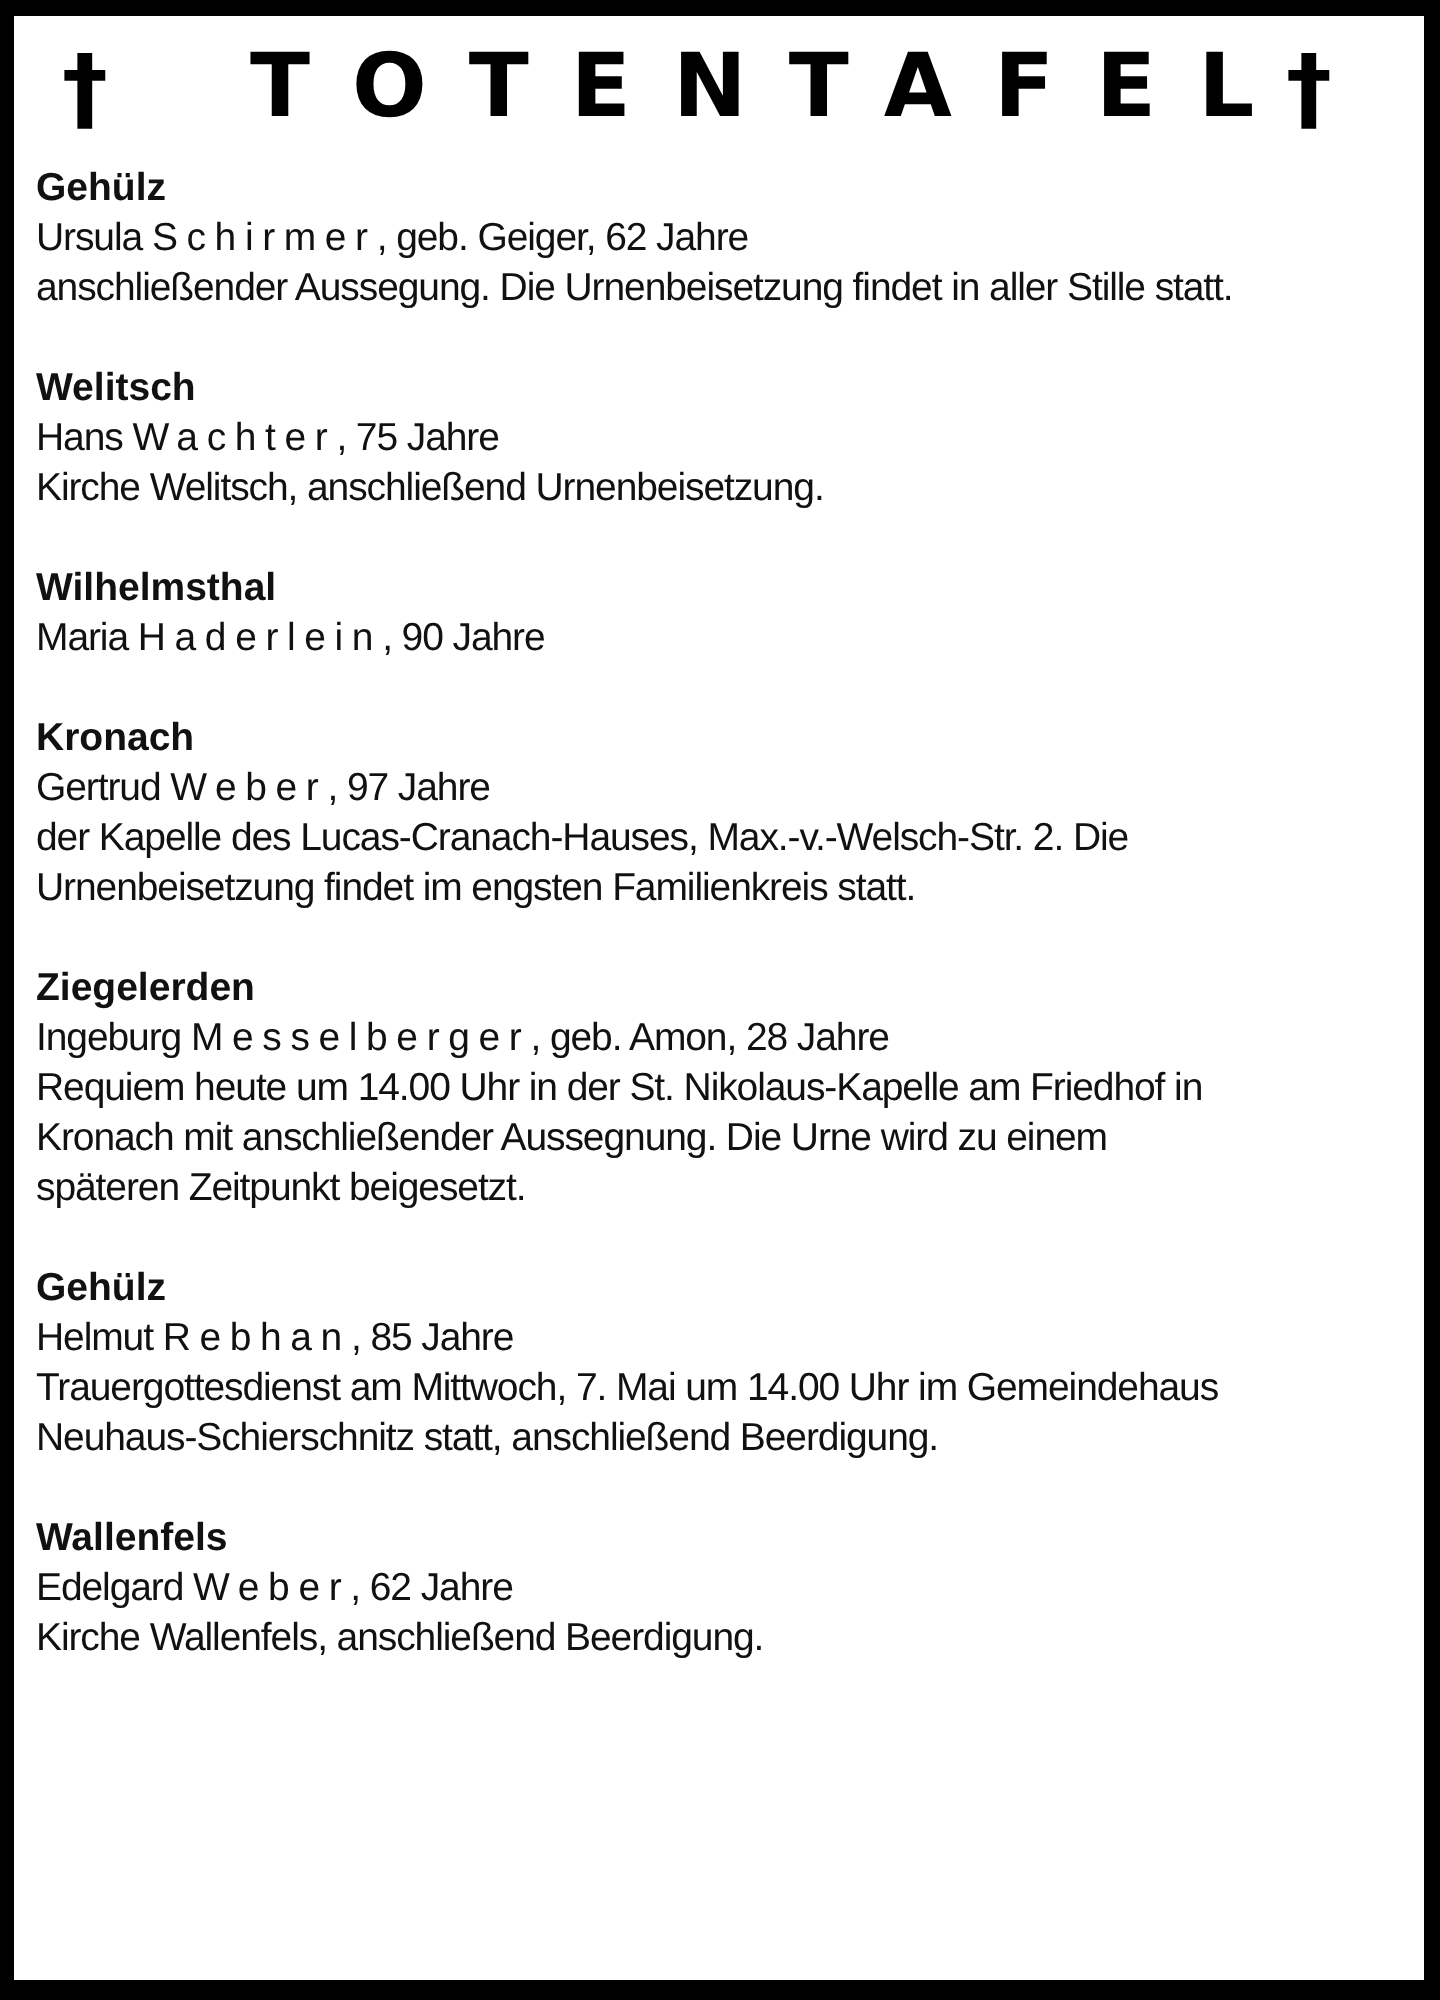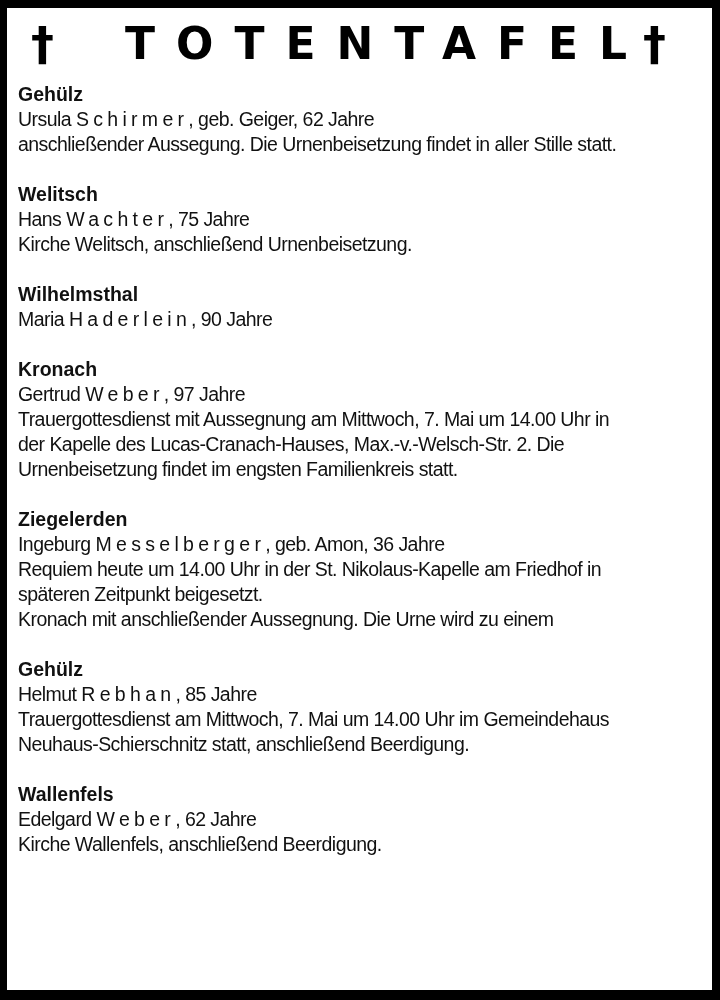--- a/index.html
+++ b/index.html
@@ -54,31 +54,30 @@
     </div>
 
     <div class="entry">
       <div class="place">Wilhelmsthal</div>
       <div class="line"><span>Maria</span> <span class="surname">Haderlein</span><span>, 90 Jahre</span></div>
     </div>
 
     <div class="entry">
       <div class="place">Kronach</div>
       <div class="line"><span>Gertrud</span> <span class="surname">Weber</span><span>, 97 Jahre</span></div>
-      <div class="line">Trauergottesdienst mit Aussegnung am Mittwoch, 7. Mai um 14.00 Uhr in</div>
       <div class="line">der Kapelle des Lucas-Cranach-Hauses, Max.-v.-Welsch-Str. 2. Die</div>
       <div class="line">Urnenbeisetzung findet im engsten Familienkreis statt.</div>
     </div>
 
     <div class="entry">
       <div class="place">Ziegelerden</div>
-      <div class="line"><span>Ingeburg</span> <span class="surname">Messelberger</span><span>, geb. Amon, 36 Jahre</span></div>
+      <div class="line"><span>Ingeburg</span> <span class="surname">Messelberger</span><span>, geb. Amon, 28 Jahre</span></div>
       <div class="line">Requiem heute um 14.00 Uhr in der St. Nikolaus-Kapelle am Friedhof in</div>
+      <div class="line">Kronach mit anschließender Aussegnung. Die Urne wird zu einem</div>
       <div class="line">späteren Zeitpunkt beigesetzt.</div>
-      <div class="line">Kronach mit anschließender Aussegnung. Die Urne wird zu einem</div>
     </div>
 
     <div class="entry">
       <div class="place">Gehülz</div>
       <div class="line"><span>Helmut</span> <span class="surname">Rebhan</span><span>, 85 Jahre</span></div>
       <div class="line">Trauergottesdienst am Mittwoch, 7. Mai um 14.00 Uhr im Gemeindehaus</div>
       <div class="line">Neuhaus-Schierschnitz statt, anschließend Beerdigung.</div>
     </div>
 
     <div class="entry">

